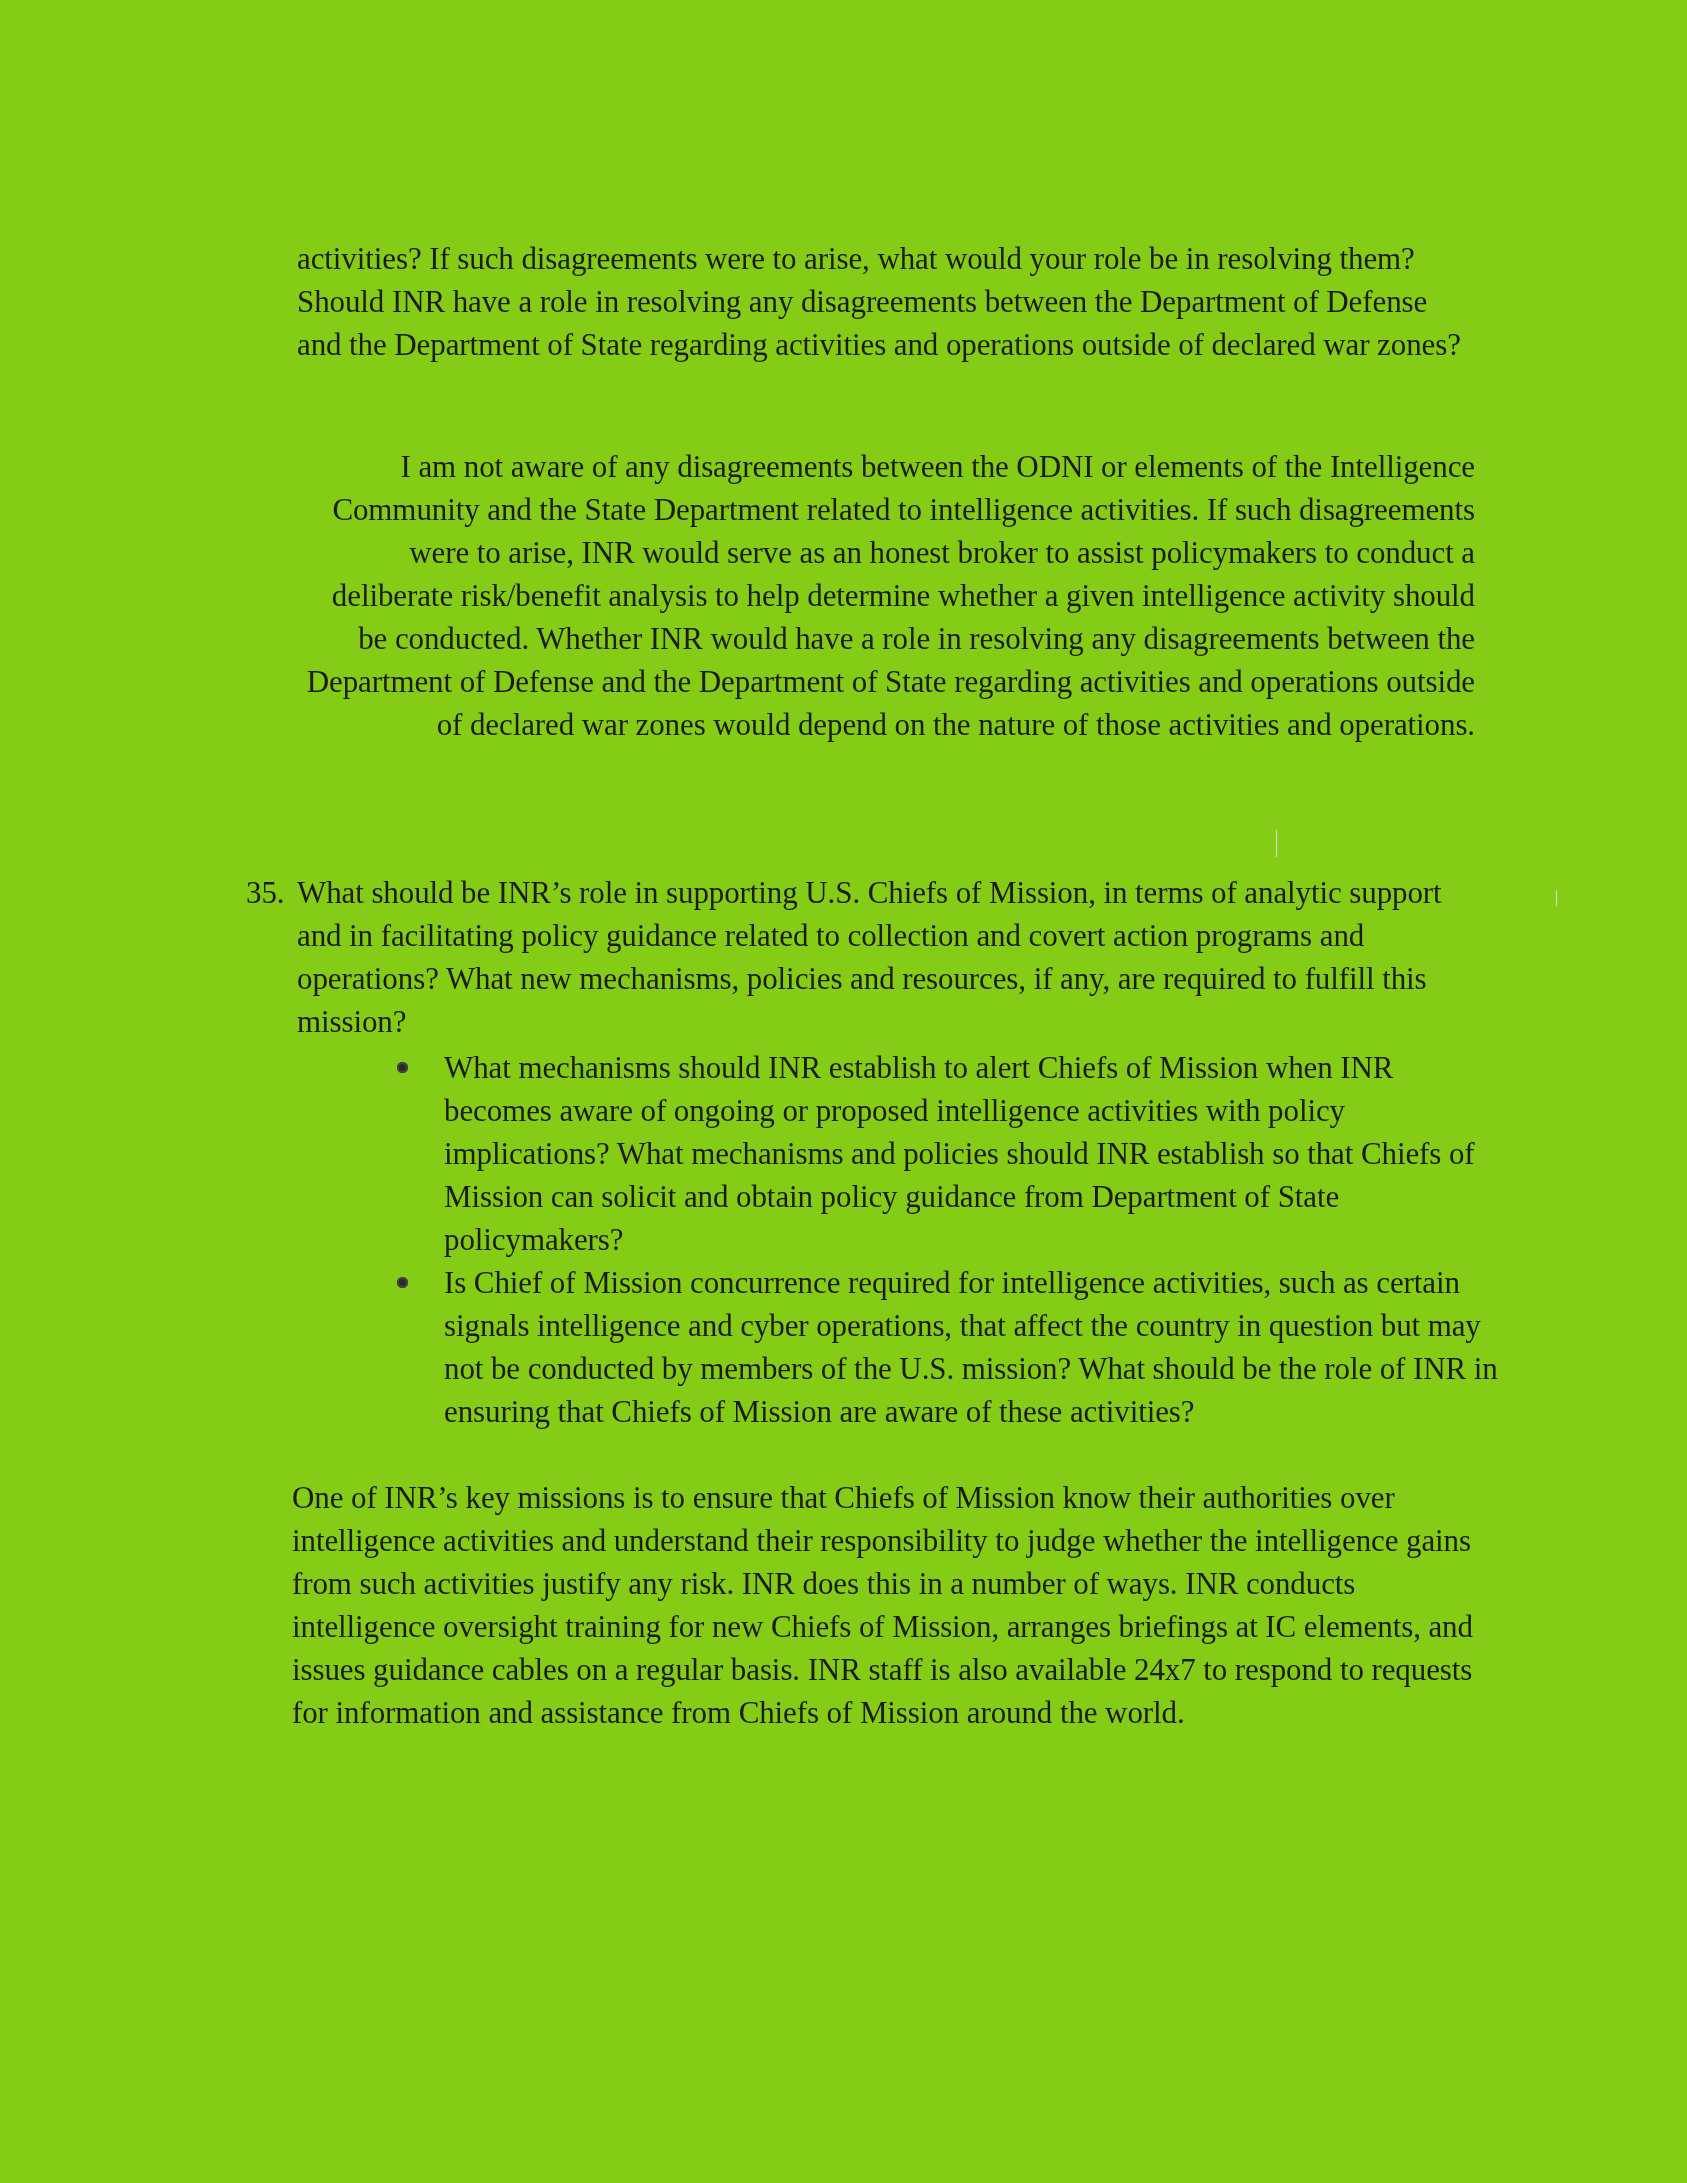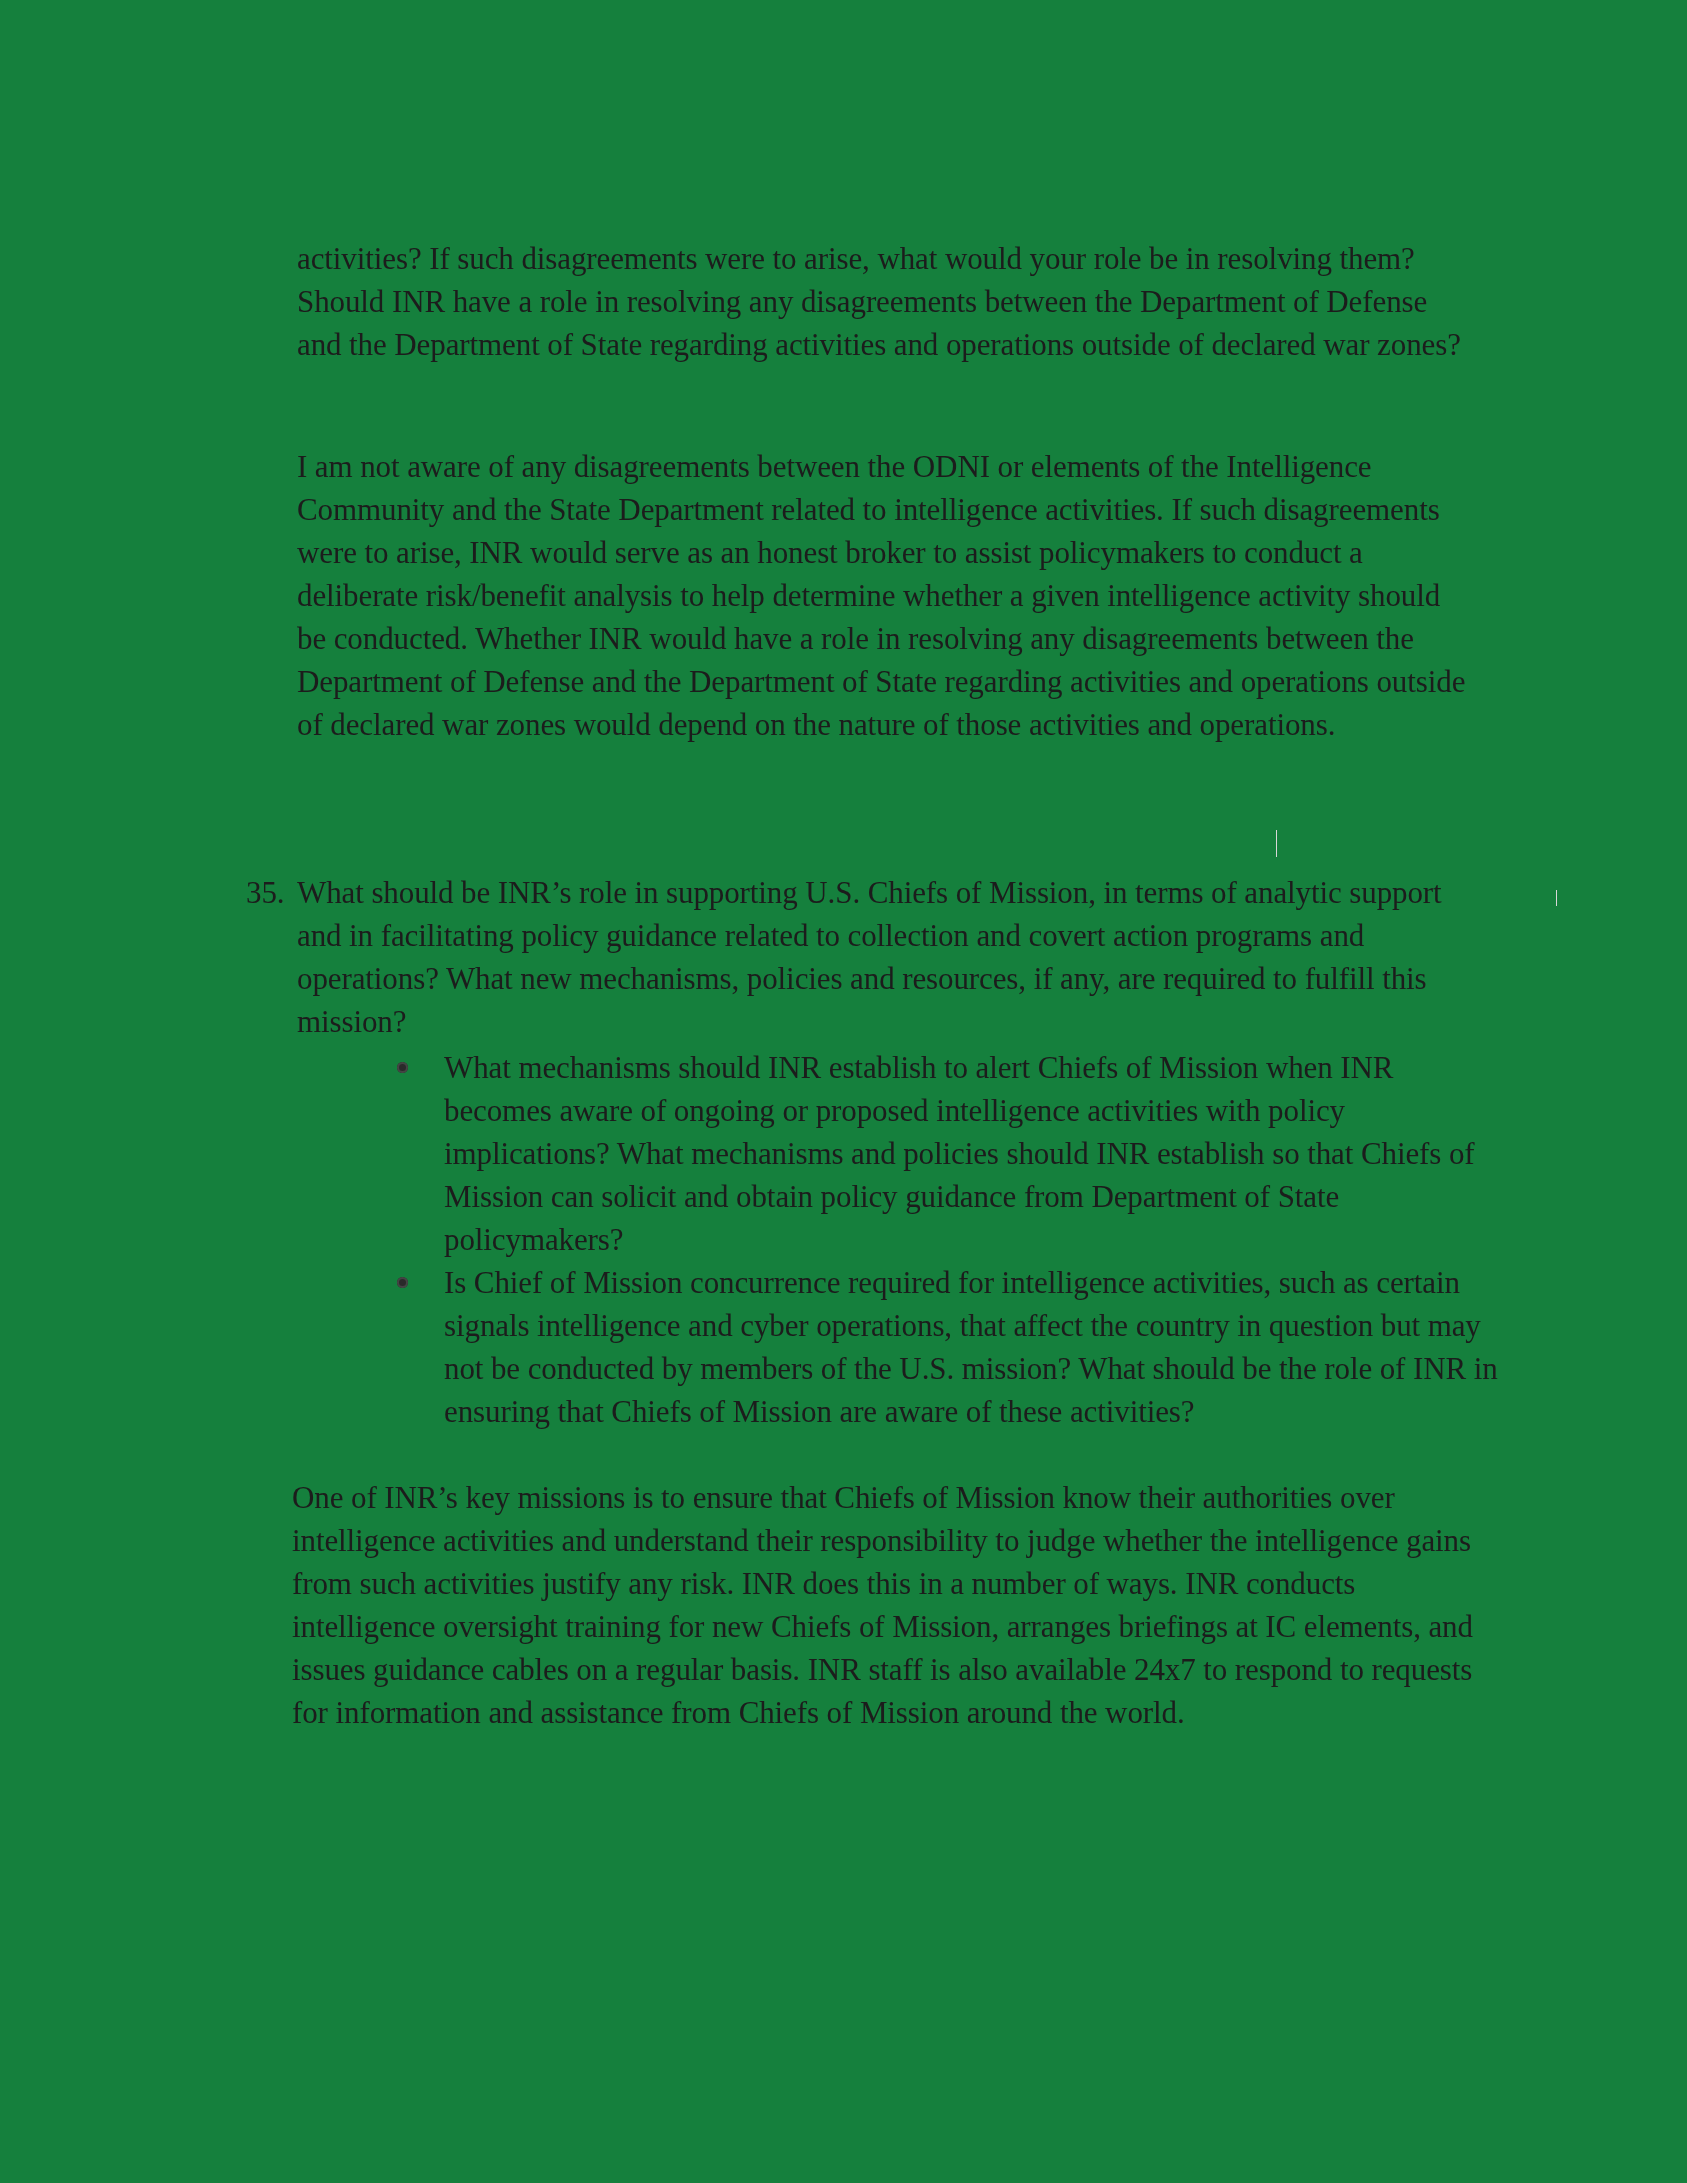--- a/index.html
+++ b/index.html
@@ -13,33 +13,33 @@
       position: relative;
       overflow: hidden;
       color: #1c1c1c;
       font-family: "Liberation Serif", "DejaVu Serif", serif;
     }
     .page {
       position: absolute;
       left: 0; top: 0;
       width: 1687px;
       height: 2183px;
-      background: #15803d;
+      background: #84cc16;
     }
     .text {
       font-size: 31px;
       line-height: 43px;
       letter-spacing: -0.1px;
     }
     .block {
       position: absolute;
       margin: 0;
     }
     .para-1 { left: 297px; top: 237px; width: 1178px; }
-    .para-2 { left: 297px; top: 445px; width: 1178px; }
+    .para-2 { left: 297px; top: 445px; width: 1178px; text-align: right; }
     .question {
       position: absolute;
       left: 246px;
       top: 871px;
       width: 1244px;
     }
     .q-row {
       display: flex;
     }
     .q-number {

